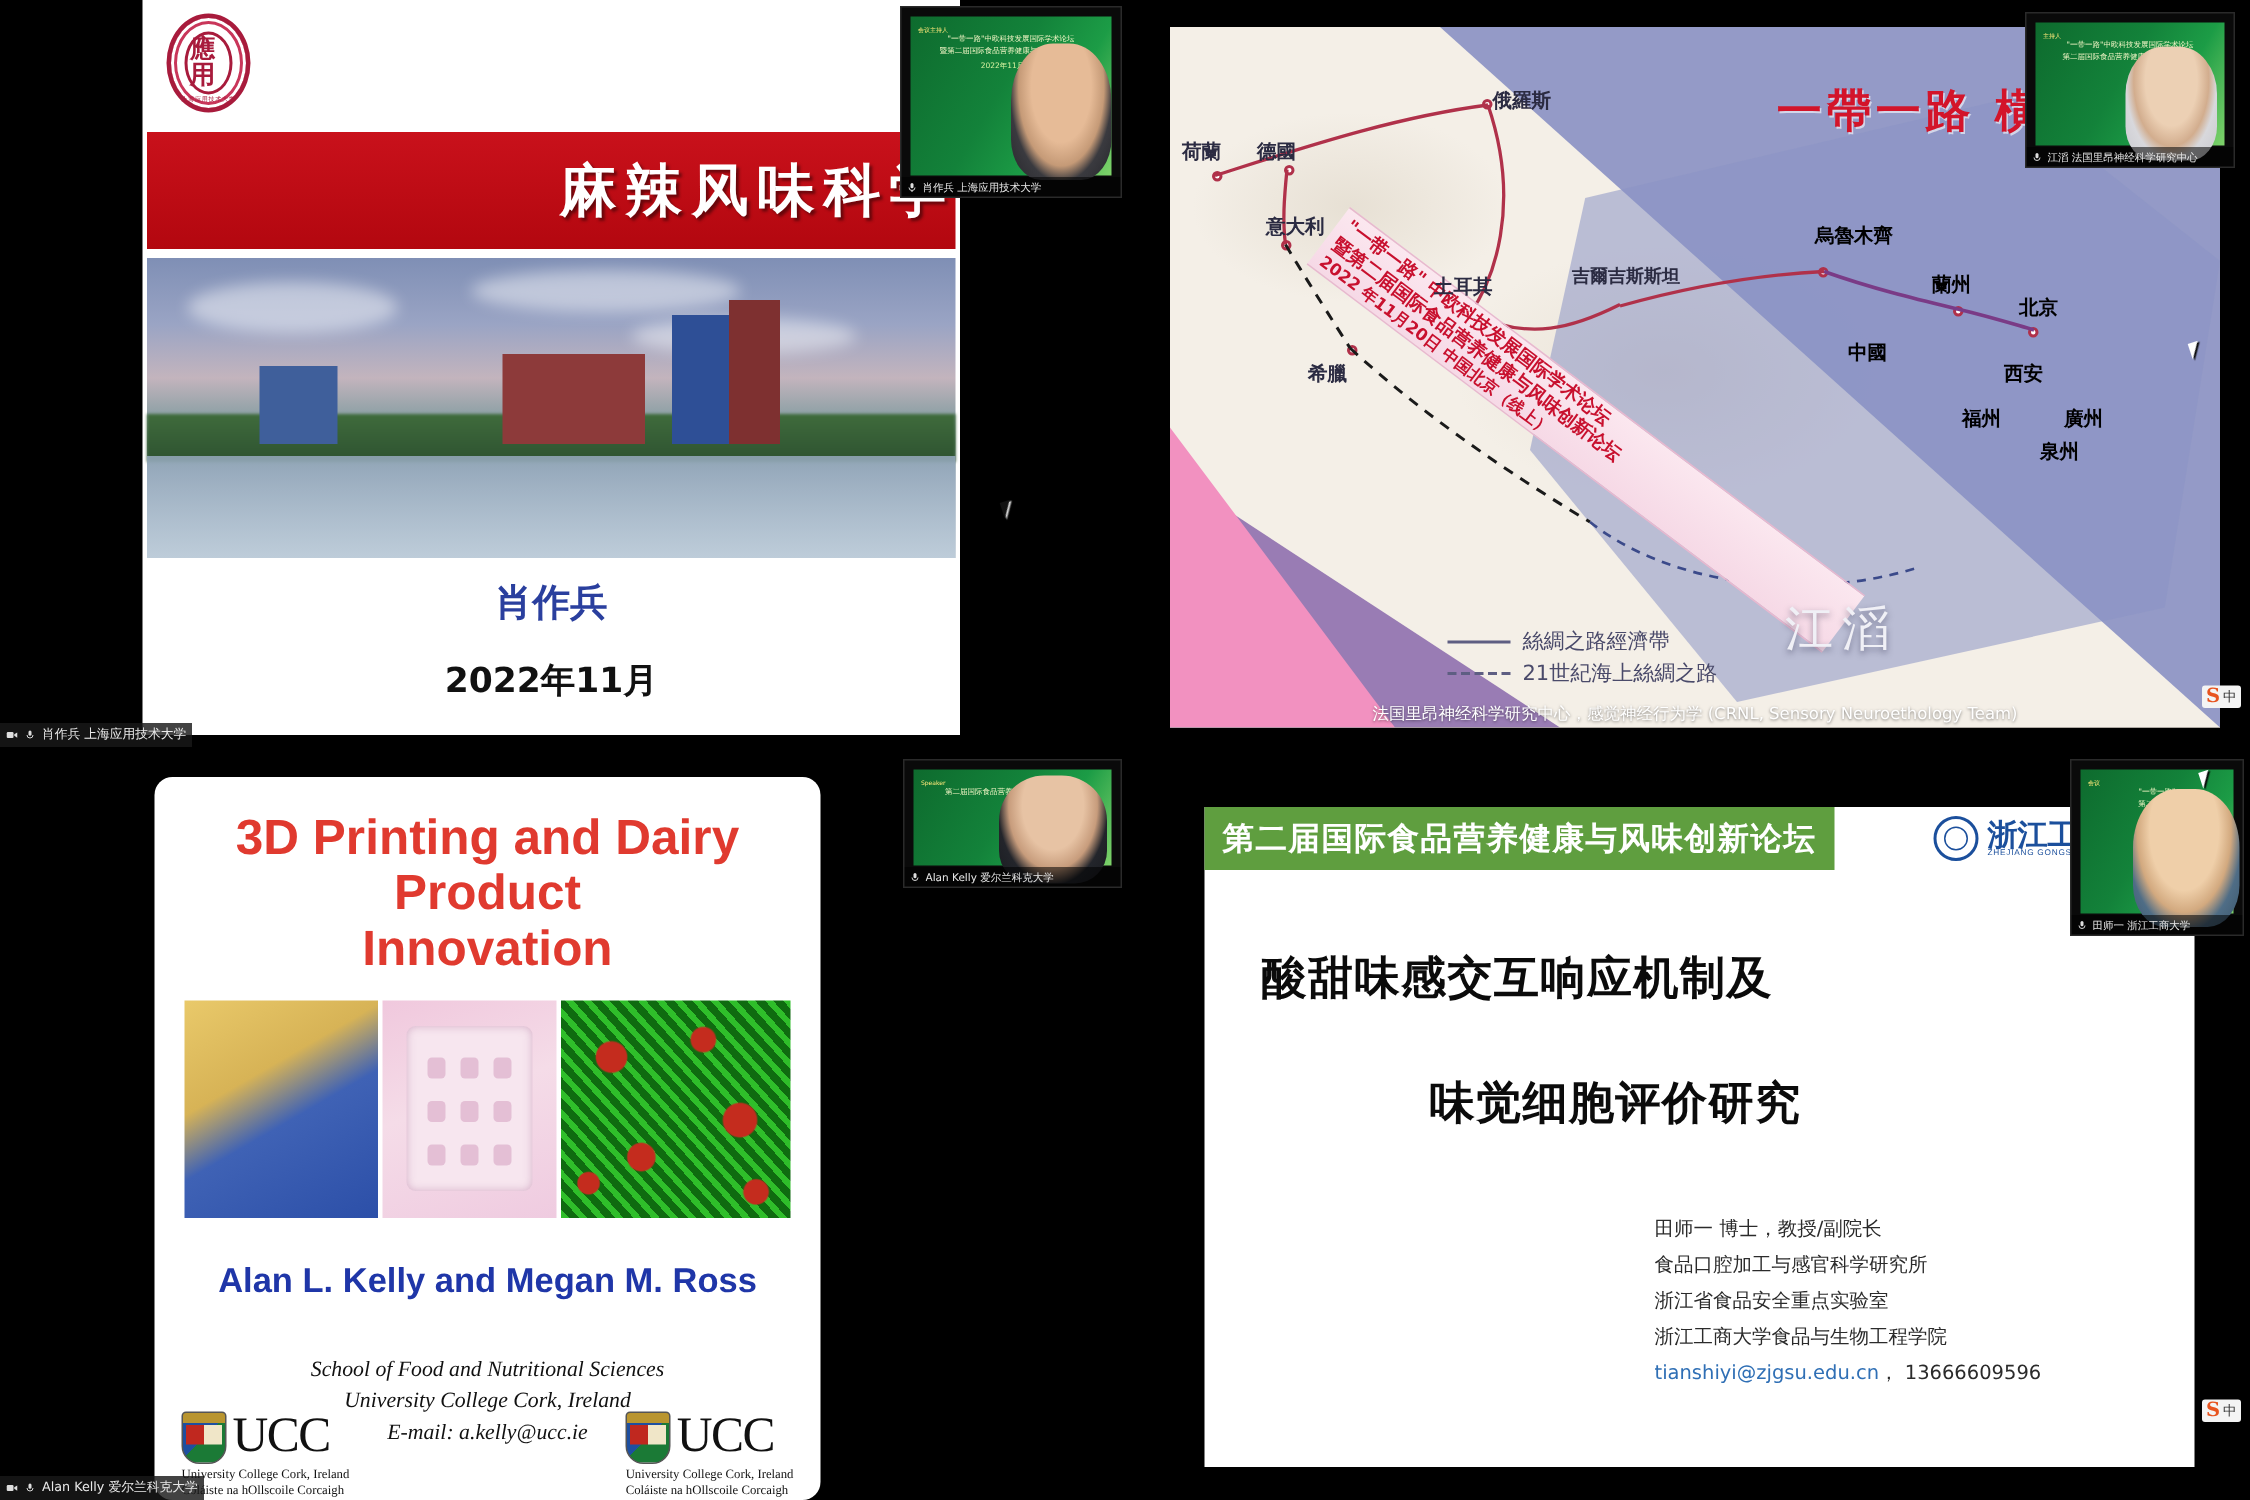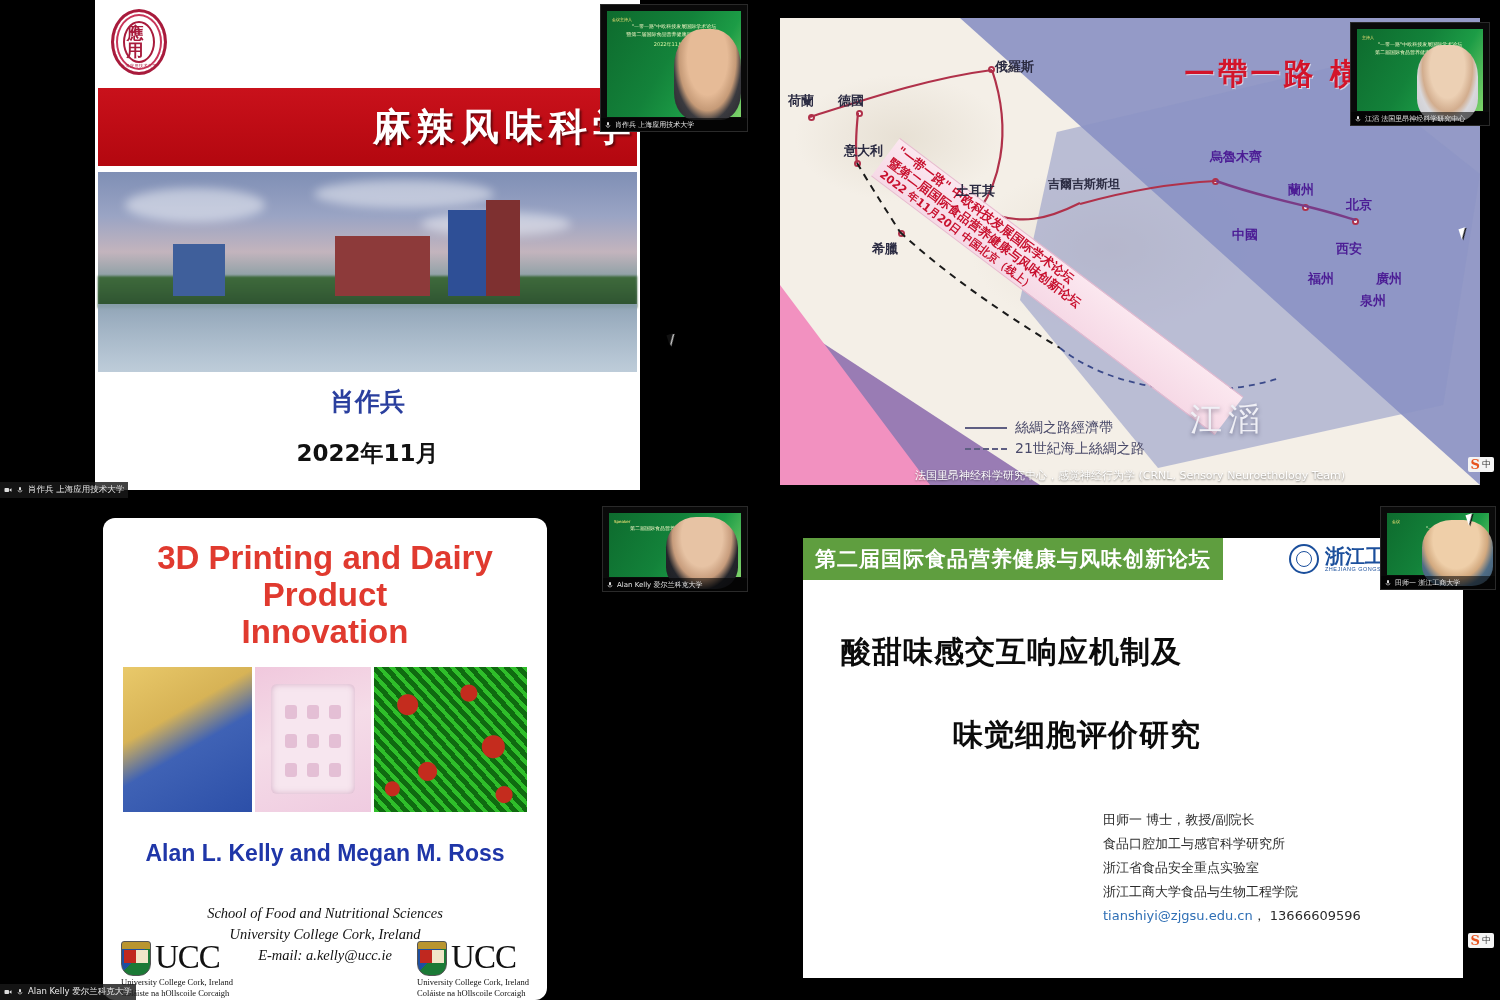--- a/index.html
+++ b/index.html
@@ -76,21 +76,21 @@
       background:linear-gradient(180deg,#fbe7ef,#f6d9e6);
       transform:rotate(37deg); transform-origin:left top;
       border-top:1px solid #e8b8cf; border-bottom:1px solid #e8b8cf;
       display:flex; flex-direction:column; justify-content:center; padding-left:6px; }
   .diag-ribbon div { color:#c8102e; font-size:12.5px; font-weight:bold; white-space:nowrap;
       font-family:"DejaVu Sans",sans-serif; line-height:1.22; }
   .diag-ribbon div.sub { font-size:11px; }
 
   .city { position:absolute; color:#2b2b42; font-size:13px; font-weight:bold;
       font-family:"DejaVu Sans",sans-serif; white-space:nowrap; }
-  .city.w { color:#4c1d95; }
+  .city.w { color:#000000; }
   .node { position:absolute; width:7px; height:7px; border-radius:50%;
       border:2px solid #b0314a; background:#fff; }
 
   .tr-title { position:absolute; left:330px; top:255px; color:#f2f2f7;
       font-size:40px; font-weight:bold; line-height:1.25; letter-spacing:2px;
       font-family:"DejaVu Sans",sans-serif; text-shadow:0 2px 4px rgba(40,40,70,.55); }
   .tr-speaker { position:absolute; left:410px; top:380px; color:#f0f0f6;
       font-size:32px; letter-spacing:6px; font-family:"DejaVu Sans",sans-serif;
       text-shadow:0 2px 4px rgba(40,40,70,.5); }
 
@@ -323,21 +323,21 @@
         </div>
         <div class="legend-row">
           <span class="leg-dash"></span>
           <span>21世紀海上絲綢之路</span>
         </div>
       </div>
 
       <div class="tr-caption">法国里昂神经科学研究中心，感觉神经行为学 (CRNL, Sensory Neuroethology Team)</div>
     </div>
 
-    <div class="cam" style="left:580px; top:22px; width:140px; height:104px;">
+    <div class="cam" style="left:580px; top:8px; width:140px; height:104px;">
       <div class="cam-slide">
         <div class="cam-slide-txt">
           <div class="hd">主持人</div>
           "一带一路"中欧科技发展国际学术论坛<br>第二届国际食品营养健康与风味创新论坛
         </div>
       </div>
       <div class="cam-person" style="right:8%;bottom:4%;width:44%;height:74%;
            background:radial-gradient(ellipse at 50% 30%, #ecd0b4 0 40%, #d2ad8e 58%, #d8d8dc 70%, #c9c9cf 100%);"></div>
       <div class="cam-label">
         <svg class="mini-ic" viewBox="0 0 16 16">
@@ -459,21 +459,21 @@
         <div>田师一 博士，教授/副院长</div>
         <div>食品口腔加工与感官科学研究所</div>
         <div>浙江省食品安全重点实验室</div>
         <div>浙江工商大学食品与生物工程学院</div>
         <div>
           <span class="contact">tianshiyi@zjgsu.edu.cn</span><span>，&nbsp;</span><span>13666609596</span>
         </div>
       </div>
     </div>
 
-    <div class="cam" style="left:610px; top:6px; width:116px; height:84px;">
+    <div class="cam" style="left:610px; top:6px; width:116px; height:118px;">
       <div class="cam-slide">
         <div class="cam-slide-txt">
           <div class="hd">会议</div>
           "一带一路"<br>第二届论坛
         </div>
       </div>
       <div class="cam-person" style="right:2%;bottom:4%;width:62%;height:80%;
            background:radial-gradient(ellipse at 48% 30%, #efcfa9 0 44%, #d2a97f 60%, #4f6d86 74%, #3b566c 100%);"></div>
       <div class="cam-label">
         <svg class="mini-ic" viewBox="0 0 16 16">

